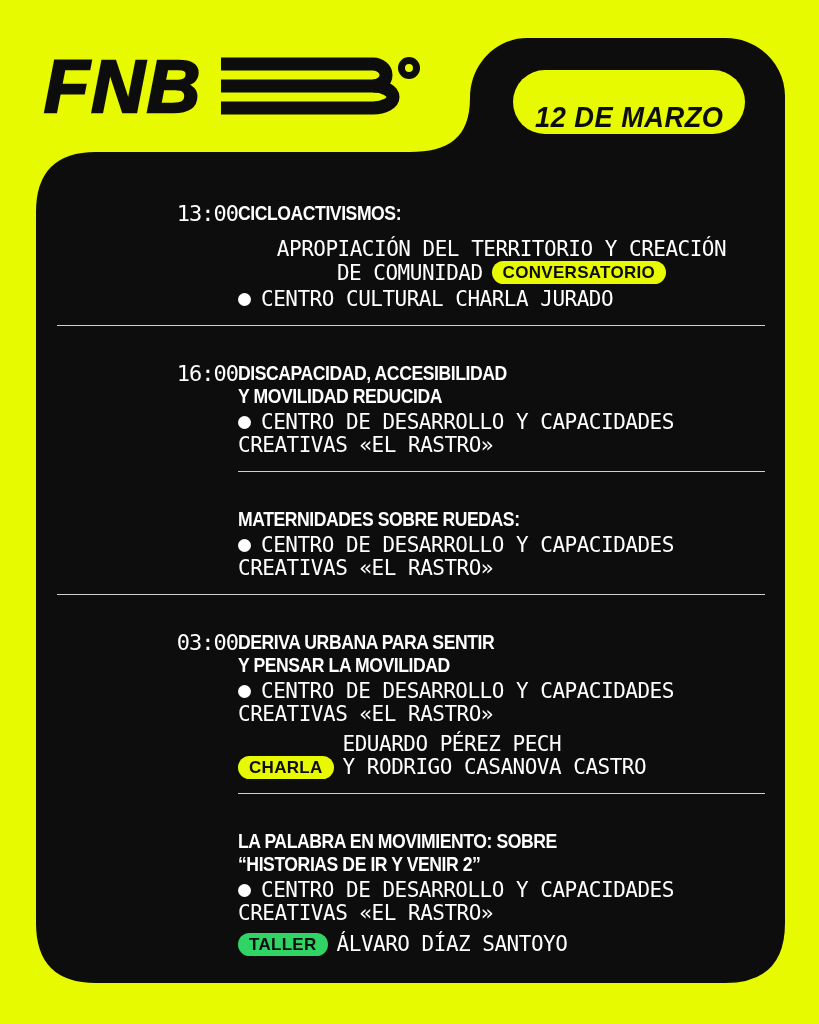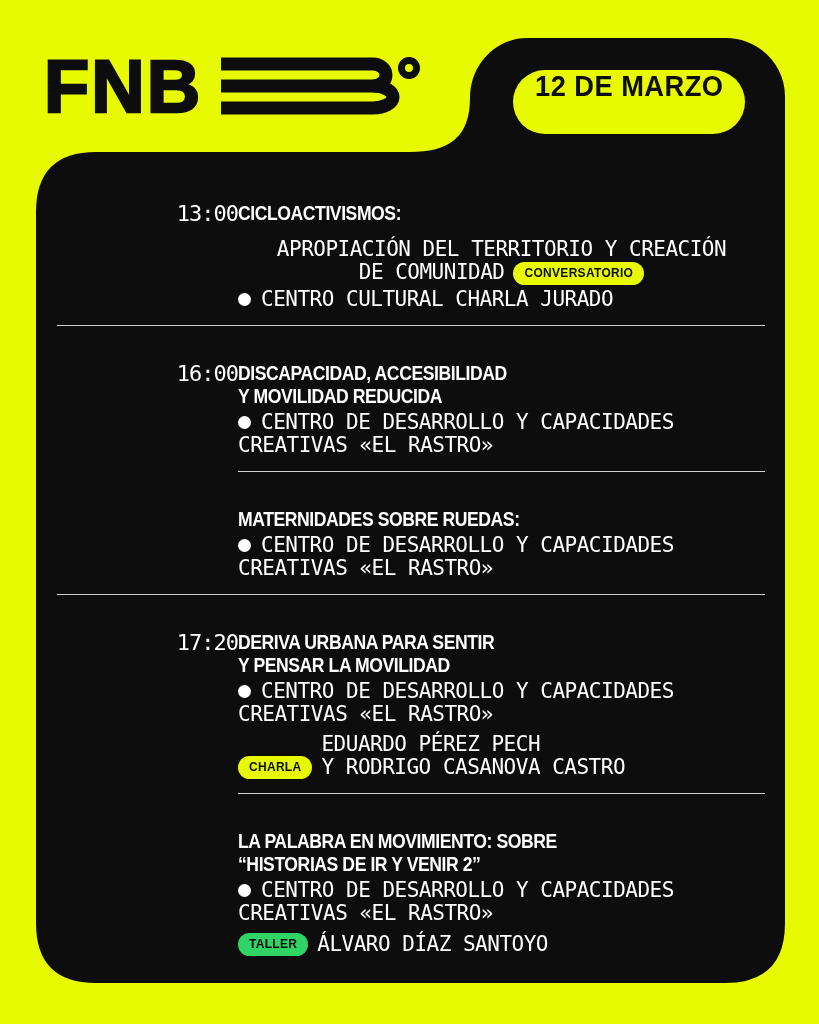--- a/index.html
+++ b/index.html
@@ -9,32 +9,32 @@
     position:relative;
     overflow:hidden;
     font-family:"Liberation Sans", sans-serif;
   }
   .stage{position:absolute;inset:0;width:819px;height:1024px;}
 
   
   .blob{position:absolute;inset:0;z-index:1;}
 
   
-  .header{position:absolute;inset:0;z-index:3;}
+  .header{position:absolute;inset:0;z-index:3;font-style:italic;}
   .logo-text{
     position:absolute;left:44px;top:50px;
     font-size:74px;line-height:1;font-weight:bold;
     letter-spacing:2px;color:#0d0d0d;
     -webkit-text-stroke:2.5px #0d0d0d;
   }
   .logo-bars{position:absolute;left:221px;top:57px;}
   .date-pill{
     position:absolute;left:513px;top:70px;width:232px;height:64px;
     background:#e7fa00;border-radius:33px;
-    display:flex;align-items:flex-start;justify-content:center;
+    display:flex;align-items:flex-end;justify-content:center;
   }
   .date-pill span{
     font-weight:bold;font-size:29px;color:#0d0d0d;letter-spacing:0.5px;
     transform:scaleX(0.94);transform-origin:center;white-space:nowrap;
   }
 
   
   .content{
     position:absolute;left:36px;top:152px;width:749px;height:831px;
     z-index:2;box-sizing:border-box;
@@ -60,21 +60,21 @@
   .pre{white-space:pre-line;}
   .bullet{
     display:inline-block;width:13px;height:13px;border-radius:50%;
     background:#ffffff;margin-right:10px;
   }
   .pill{
     display:inline-flex;align-items:center;justify-content:center;
     height:23px;padding:8px 11px;border-radius:12px;
     background:#e7fa00;color:#0d0d0d;
     font-family:"Liberation Sans", sans-serif;
-    font-weight:bold;font-size:12px;letter-spacing:0.3px;
+    font-weight:bold;font-size:17px;letter-spacing:0.3px;
     white-space:nowrap;box-sizing:border-box;
   }
   .pill.inline{vertical-align:2px;margin-left:9px;}
   .pill.green{background:#2fd465;}
   .people .pill{margin-right:9px;margin-top:1px;flex:0 0 auto;}
   .divider{
     border:none;height:1px;background:#cfcfcf;
     margin:14px 0 36px 0;
   }
   .divider.full{margin-left:-12px;margin-right:0;}
@@ -141,21 +141,21 @@
       <div class="time"></div>
       <div>
         <div class="title"><span class="pre">MATERNIDADES SOBRE RUEDAS:</span></div>
         <div class="mono venue"><span class="bullet"></span><span class="pre">CENTRO DE DESARROLLO Y CAPACIDADES
 CREATIVAS «EL RASTRO»</span></div>
       </div>
     </div>
     <hr class="divider full">
 
     <div class="event">
-      <div class="time">17:20</div>
+      <div class="time">03:00</div>
       <div>
         <div class="title"><span class="pre">DERIVA URBANA PARA SENTIR
 Y PENSAR LA MOVILIDAD</span></div>
         <div class="mono venue"><span class="bullet"></span><span class="pre">CENTRO DE DESARROLLO Y CAPACIDADES
 CREATIVAS «EL RASTRO»</span></div>
         <div class="mono people">
             <span class="pill">CHARLA</span>
             <span class="pre">EDUARDO PÉREZ PECH
 Y RODRIGO CASANOVA CASTRO</span>
           </div>

